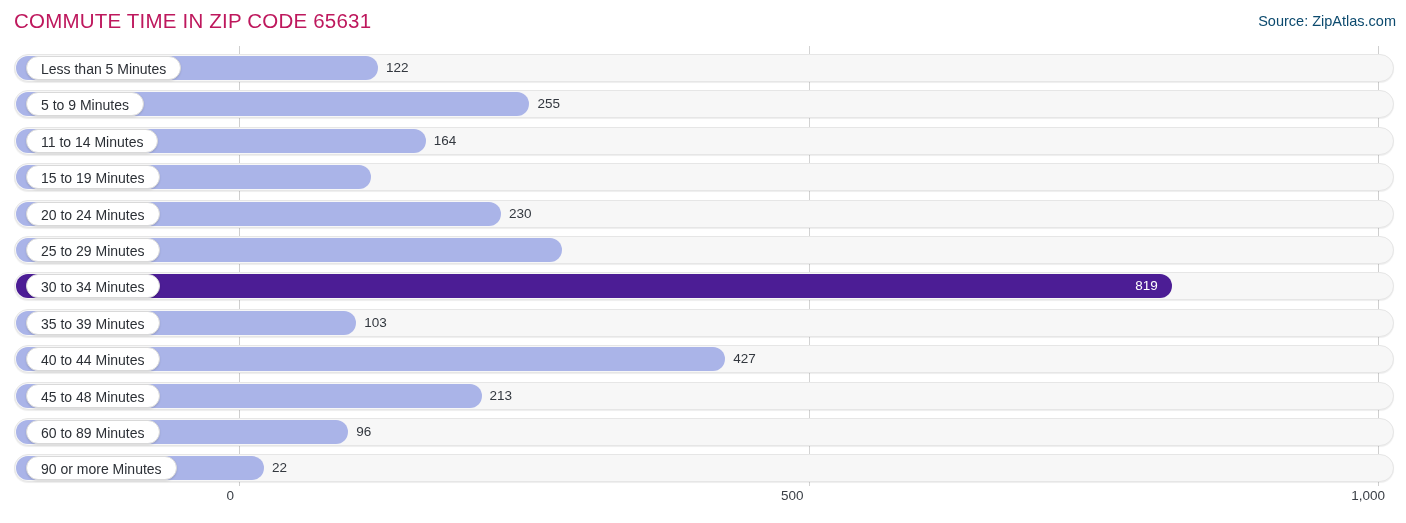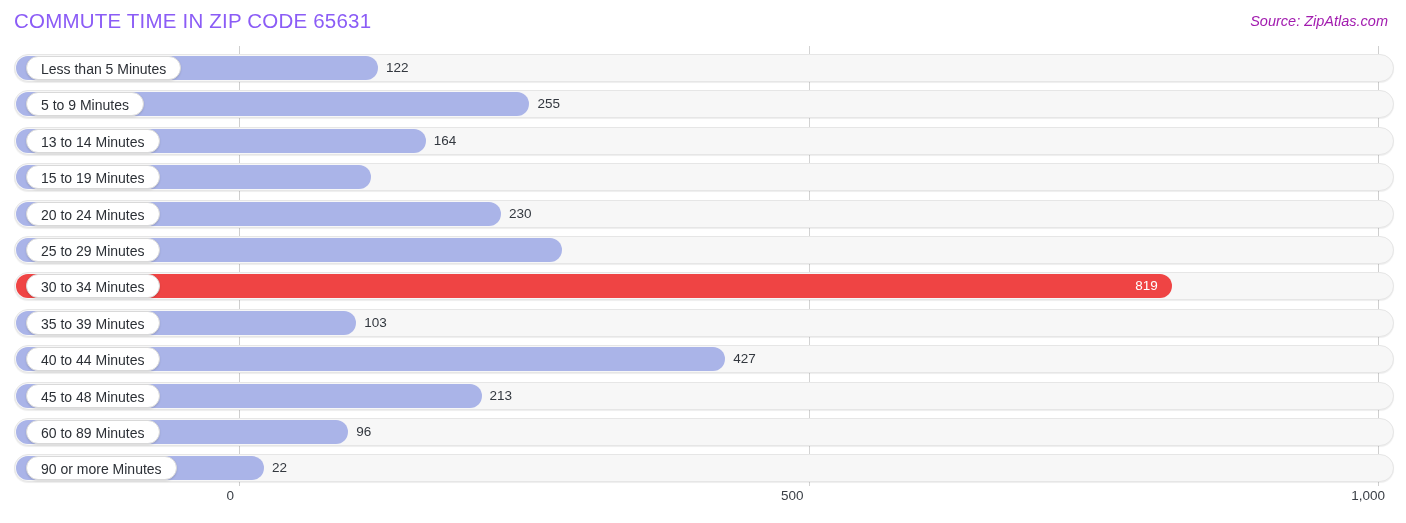--- a/index.html
+++ b/index.html
@@ -22,31 +22,30 @@
     left: 0; top: 0;
     width: 1406px;
     height: 46px;
   }
   .chart-title {
     position: absolute;
     left: 14px;
     top: 9px;
     font-size: 20.5px;
     letter-spacing: 0.2px;
-    color: #8b5cf6;
+    color: #be185d;
     white-space: nowrap;
     font-weight: 400;
   }
   .source-note {
     position: absolute;
-    right: 18px;
+    right: 10px;
     top: 13px;
     font-size: 14.5px;
-    font-style: italic;
-    color: #a21caf;
+    color: #0c4a6e;
     white-space: nowrap;
   }
 
   
   .plot {
     position: absolute;
     left: 0;
     top: 46px;
     width: 1406px;
     height: 440px;
@@ -84,21 +83,21 @@
   }
   .bar {
     position: absolute;
     left: 2px;
     top: 2px;
     height: 24px;
     border-radius: 12px;
     background: #aab4e8;
   }
   .bar.highlight {
-    background: #ef4444;
+    background: #4c1d95;
   }
   .bar-value-inside {
     position: absolute;
     right: 14px;
     top: 0;
     line-height: 24px;
     font-size: 13.5px;
     color: #ffffff;
     white-space: nowrap;
   }
@@ -166,21 +165,21 @@
     <div class="row" style="top: 44.4px;">
       <div class="track"></div>
       <div class="bar" style="width: 513.445px;"></div>
       <div class="bar-value-outside" style="left: 523.445px;">255</div>
       <div class="cat-pill">5 to 9 Minutes</div>
     </div>
     <div class="row" style="top: 80.8px;">
       <div class="track"></div>
       <div class="bar" style="width: 409.796px;"></div>
       <div class="bar-value-outside" style="left: 419.796px;">164</div>
-      <div class="cat-pill">13 to 14 Minutes</div>
+      <div class="cat-pill">11 to 14 Minutes</div>
     </div>
     <div class="row" style="top: 117.2px;">
       <div class="track"></div>
       <div class="bar" style="width: 355.124px;"></div>
       <div class="bar-value-outside" style="left: 365.124px; margin-top: 40px;">116</div>
       <div class="cat-pill">15 to 19 Minutes</div>
     </div>
     <div class="row" style="top: 153.6px;">
       <div class="track"></div>
       <div class="bar" style="width: 484.97px;"></div>

